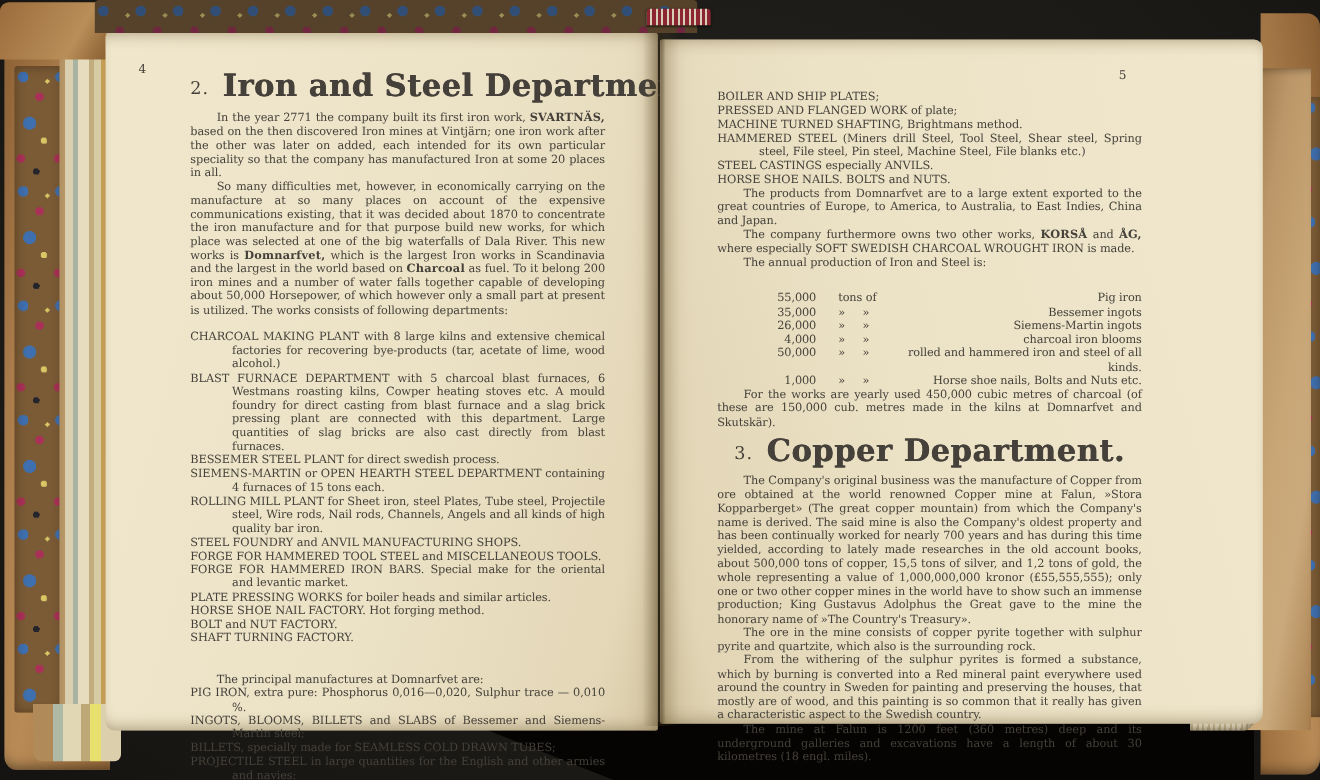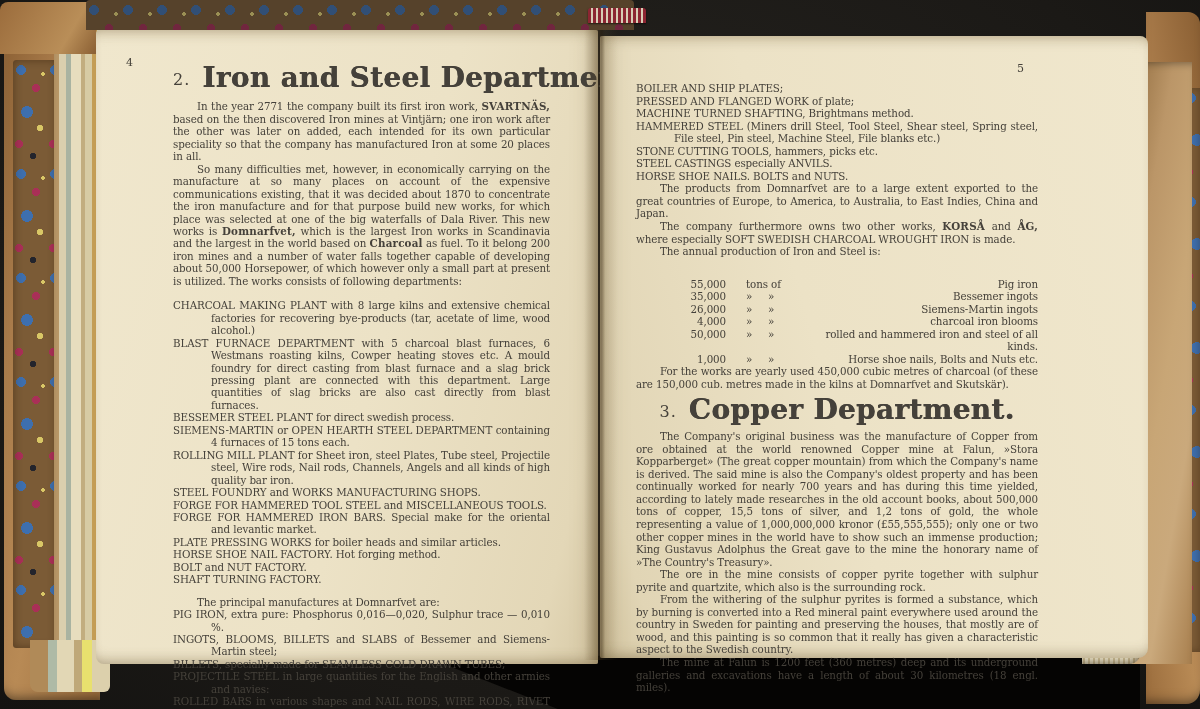--- a/index.html
+++ b/index.html
@@ -60,33 +60,33 @@
     box-shadow:inset 0 10px 14px -10px rgba(120,100,60,.5), inset 0 -12px 14px -10px rgba(110,90,55,.45), inset 18px 0 24px -16px rgba(105,85,48,.55);}
   .gutter{position:absolute;left:584px;top:30px;width:34px;height:630px;
     background:linear-gradient(90deg,rgba(80,60,30,0) 0%,rgba(80,60,30,.30) 40%,rgba(55,40,18,.42) 52%,rgba(120,100,60,.12) 62%,rgba(80,60,30,0) 100%);}
 
   .pageno{position:absolute;font-size:11px;letter-spacing:.5px;}
   .pn-left{left:30px;top:26px;}
   .pn-right{left:417px;top:26px;}
 
   .content{position:absolute;font-size:10.3px;line-height:12.45px;text-align:justify;letter-spacing:-.1px;}
   .content-left{left:77px;right:48px;top:42px;}
-  .content-right{left:36px;right:110px;top:46px;line-height:12.55px;}
+  .content-right{left:52px;right:110px;top:46px;line-height:12.55px;}
 
   .section-heading{text-align:center;margin:0 0 11px;white-space:nowrap;text-indent:0;}
   .sec-num{font-size:16px;letter-spacing:1px;margin-right:12px;vertical-align:2px;}
   .sec-title{font-size:28px;font-weight:700;letter-spacing:.3px;
     text-shadow:.4px 0 0 currentColor;}
   .copper-heading{margin:13px 0 9px;}
 
   p{margin:0;text-indent:24px;}
   .seg-bold{font-weight:700;letter-spacing:.2px;}
   .hang{padding-left:38px;text-indent:-38px;}
   .dept-list{margin-top:12px;}
-  .manu-intro{margin-top:10px;}
+  .manu-intro{margin-top:25px;}
   .production{margin-left:40px;margin-top:20px;}
   .prod-row{display:flex;text-indent:0;}
   .qty{width:50px;text-align:right;flex:none;}
   .unit{width:62px;flex:none;padding-left:20px;white-space:pre;}
   .item{flex:1;text-align:right;}
 </style>
 </head>
 <body>
 
 <div class="stage">
@@ -112,21 +112,21 @@
         <span class="sec-num">2.</span><span class="sec-title">Iron and Steel Department.</span>
       </div>
       <p><span>In the year 2771 the company built its first iron work, </span><span class="seg-bold">SVARTNÄS,</span><span> based on the then discovered Iron mines at Vintjärn; one iron work after the other was later on added, each intended for its own particular speciality so that the company has manufactured Iron at some 20 places in all.</span></p>
       <p><span>So many difficulties met, however, in economically carrying on the manufacture at so many places on account of the expensive communications existing, that it was decided about 1870 to concentrate the iron manufacture and for that purpose build new works, for which place was selected at one of the big waterfalls of Dala River.  This new works is </span><span class="seg-bold">Domnarfvet,</span><span> which is the largest Iron works in Scandinavia and the largest in the world based on </span><span class="seg-bold">Charcoal</span><span> as fuel.  To it belong 200 iron mines and a number of water falls together capable of developing about 50,000 Horsepower, of which however only a small part at present is utilized.  The works consists of following departments:</span></p>
       <div class="dept-list">
           <div class="hang">CHARCOAL MAKING PLANT with 8 large kilns and extensive chemical factories for recovering bye-products (tar, acetate of lime, wood alcohol.)</div>
           <div class="hang">BLAST FURNACE DEPARTMENT with 5 charcoal blast furnaces, 6 Westmans roasting kilns, Cowper heating stoves etc.  A mould foundry for direct casting from blast furnace and a slag brick pressing plant are connected with this department. Large quantities of slag bricks are also cast directly from blast furnaces.</div>
           <div class="hang">BESSEMER STEEL PLANT for direct swedish process.</div>
           <div class="hang">SIEMENS-MARTIN or OPEN HEARTH STEEL DEPARTMENT containing 4 furnaces of 15 tons each.</div>
           <div class="hang">ROLLING MILL PLANT for Sheet iron, steel Plates, Tube steel, Projectile steel, Wire rods, Nail rods, Channels, Angels and all kinds of high quality bar iron.</div>
-          <div class="hang">STEEL FOUNDRY and WORKS MANUFACTURING SHOPS.</div>
+          <div class="hang">STEEL FOUNDRY and ANVIL MANUFACTURING SHOPS.</div>
           <div class="hang">FORGE FOR HAMMERED TOOL STEEL and MISCELLANEOUS TOOLS.</div>
           <div class="hang">FORGE FOR HAMMERED IRON BARS. Special make for the oriental and levantic market.</div>
           <div class="hang">PLATE PRESSING WORKS for boiler heads and similar articles.</div>
           <div class="hang">HORSE SHOE NAIL FACTORY.  Hot forging method.</div>
           <div class="hang">BOLT and NUT FACTORY.</div>
           <div class="hang">SHAFT TURNING FACTORY.</div>
         </div>
       <p class="manu-intro">The principal manufactures at Domnarfvet are:</p>
       <div>
           <div class="hang">PIG IRON, extra pure: Phosphorus 0,016—0,020, Sulphur trace — 0,010 %.</div>
@@ -139,21 +139,20 @@
   </div>
 
   <div class="page page-right">
     <div class="pageno pn-right">5</div>
     <div class="content content-right">
       <div>
           <div class="hang">BOILER AND SHIP PLATES;</div>
           <div class="hang">PRESSED AND FLANGED WORK of plate;</div>
           <div class="hang">MACHINE TURNED SHAFTING, Brightmans method.</div>
           <div class="hang">HAMMERED STEEL (Miners drill Steel, Tool Steel, Shear steel, Spring steel, File steel, Pin steel, Machine Steel, File blanks etc.)</div>
-          <div class="hang">STONE CUTTING TOOLS, hammers, picks etc.</div>
           <div class="hang">STEEL CASTINGS especially ANVILS.</div>
           <div class="hang">HORSE SHOE NAILS.  BOLTS and NUTS.</div>
         </div>
       <p>The products from Domnarfvet are to a large extent exported to the great countries of Europe, to America, to Australia, to East Indies, China and Japan.</p>
       <p><span>The company furthermore owns two other works, </span><span class="seg-bold">KORSÅ</span><span> and </span><span class="seg-bold">ÅG,</span><span> where especially SOFT SWEDISH CHARCOAL WROUGHT IRON is made.</span></p>
       <p>The annual production of Iron and Steel is:</p>
       <div class="production">
           <div class="prod-row">
             <span class="qty">55,000</span>
             <span class="unit">tons of</span>

